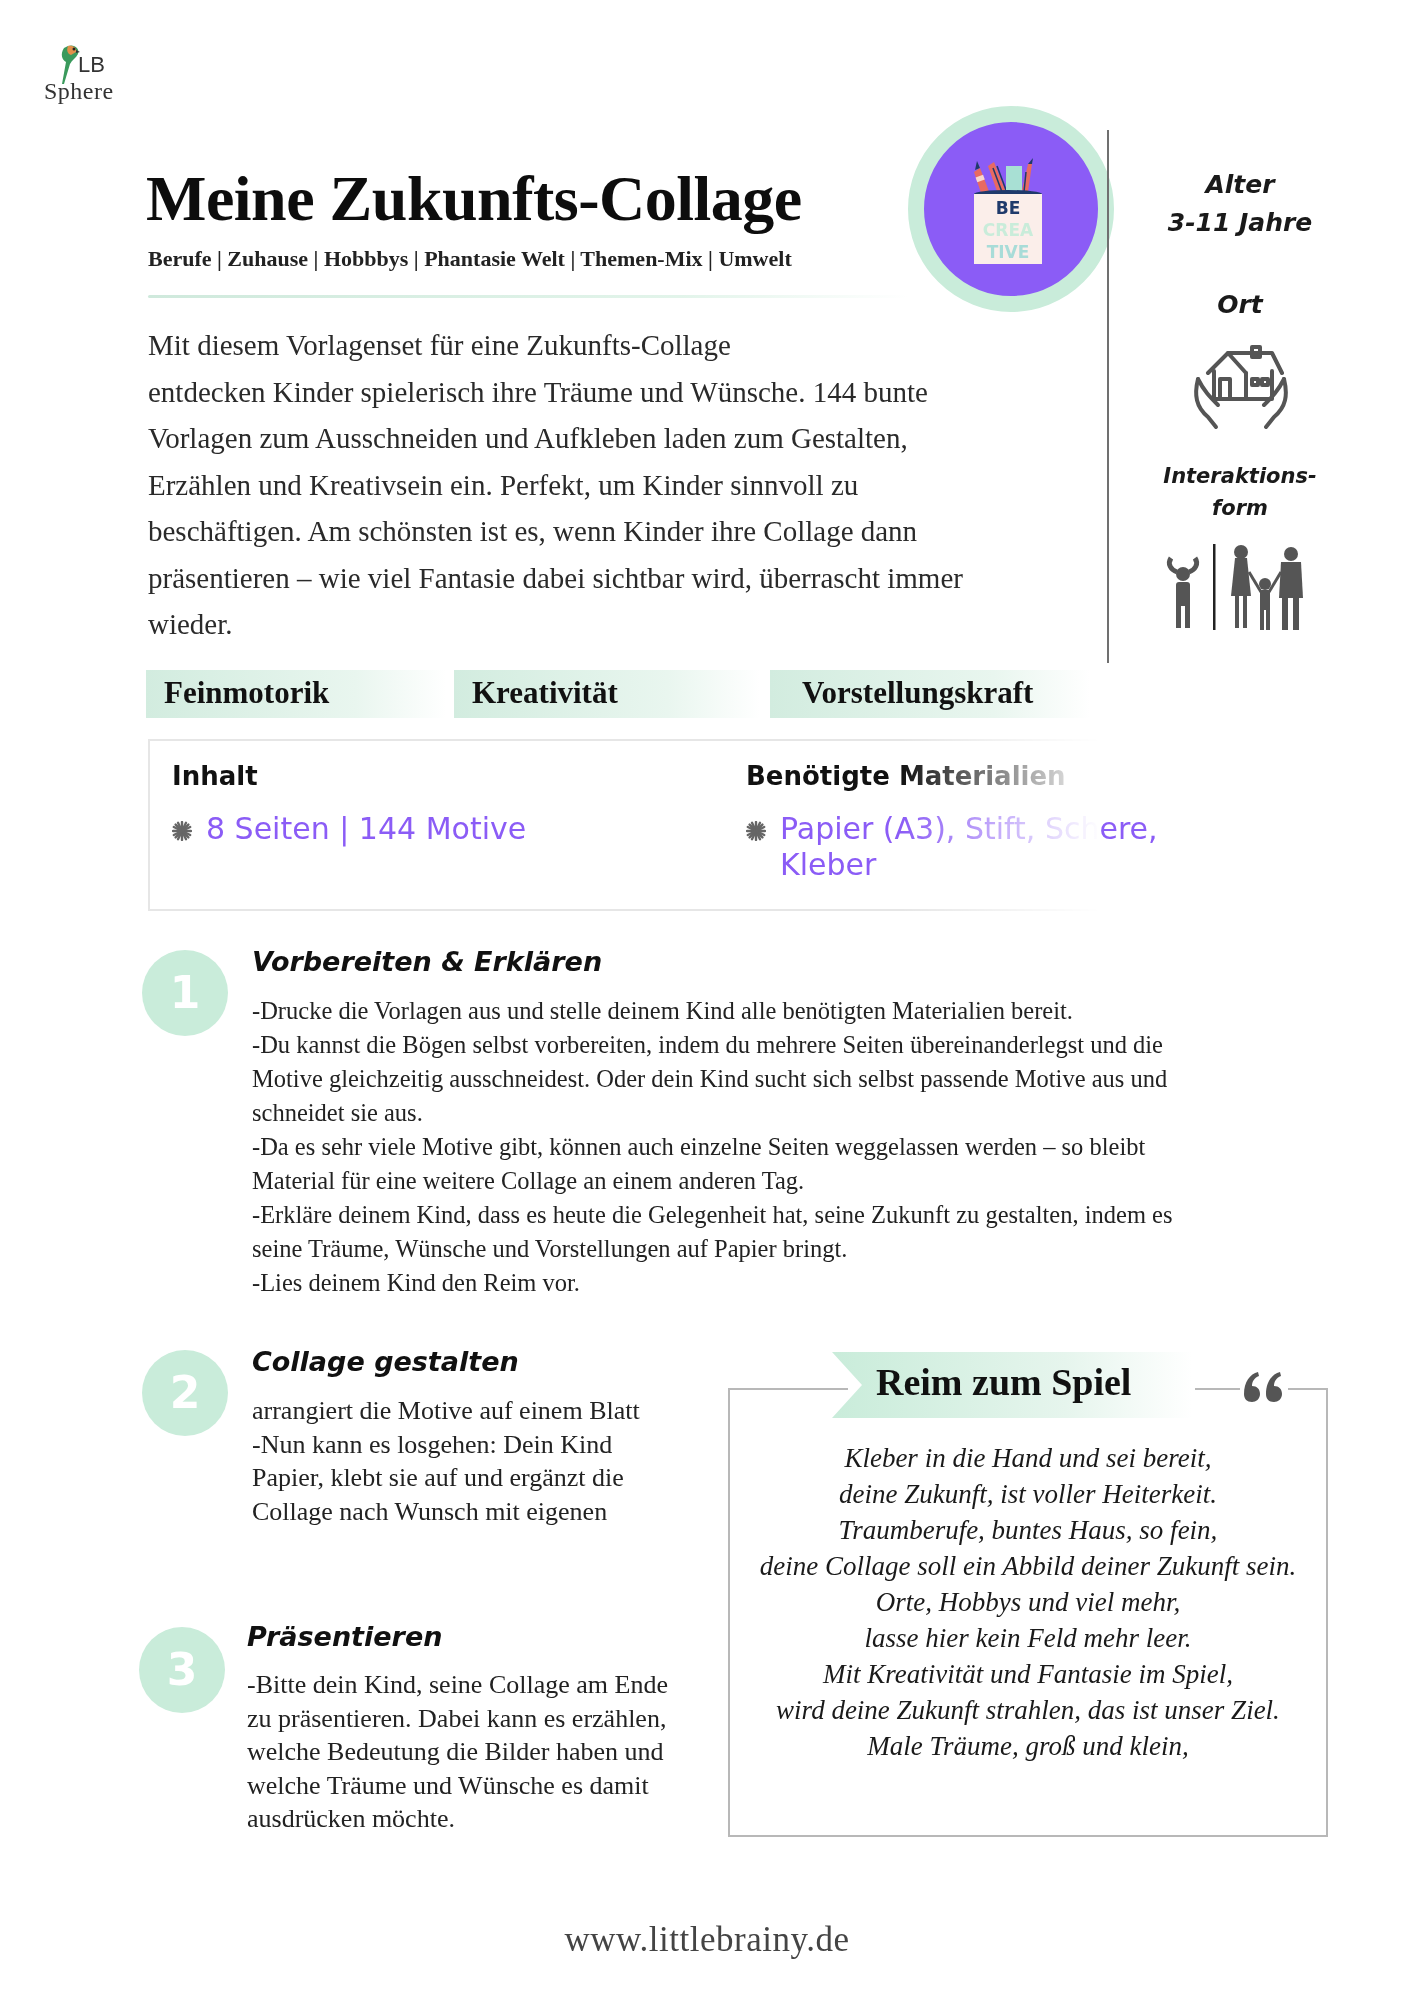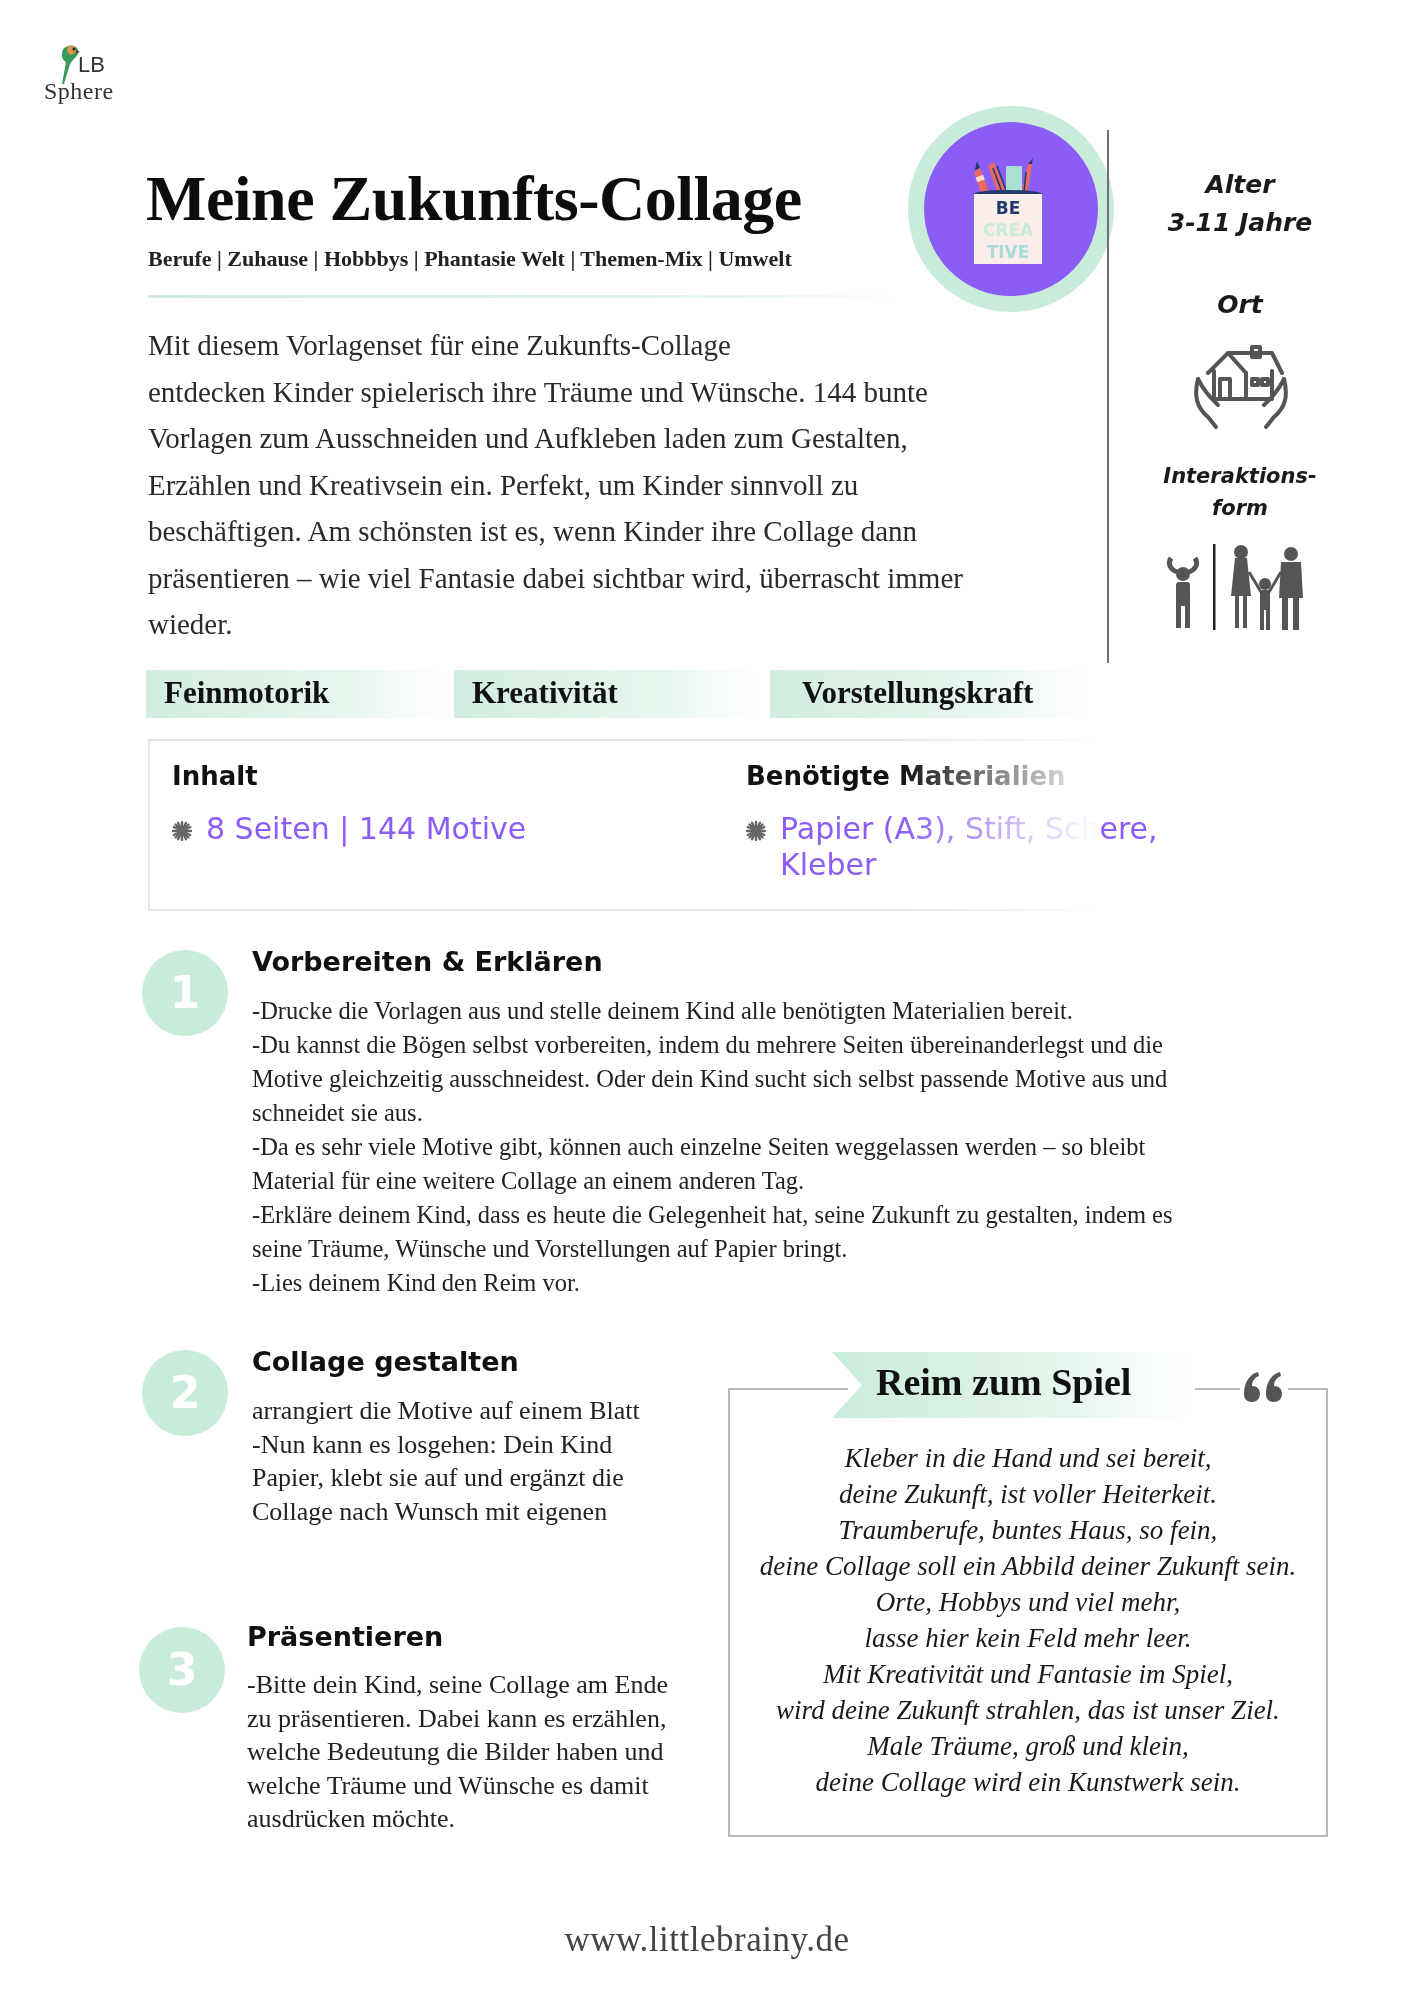--- a/index.html
+++ b/index.html
@@ -49,21 +49,21 @@
   .infobox::after { content: ""; position: absolute; right: 0; top: -2px; width: 200px; height: calc(100% + 4px); background: linear-gradient(to right, rgba(255,255,255,0), #fff); }
   .info-col { position: absolute; top: 20px; font-family: "DejaVu Sans", sans-serif; }
   .info-col h3 { font-size: 26px; font-weight: bold; color: #111; margin-bottom: 20px; }
   .info-col .item { display: flex; align-items: flex-start; font-size: 30px; line-height: 36px; color: #8b5cf6; }
   .info-col .item .star { width: 20px; margin-right: 14px; margin-top: 10px; flex-shrink: 0; }
   .info-left { left: 22px; width: 520px; }
   .info-right { left: 596px; width: 420px; }
 
   
   .step-circle { width: 86px; height: 86px; border-radius: 50%; background: #c9ecda; color: #fff; font-family: "DejaVu Sans", sans-serif; font-weight: bold; font-size: 44px; text-align: center; line-height: 86px; }
-  .step-head { font-family: "DejaVu Sans", sans-serif; font-weight: bold; font-size: 27px; color: #111; }
+  .step-head { font-family: "DejaVu Sans", sans-serif; font-style: italic; font-weight: bold; font-size: 27px; color: #111; }
   .step-body { font-family: "Liberation Serif", serif; font-size: 24px; line-height: 34px; color: #222; }
   .step-body p { white-space: nowrap; }
 
   .s1-circle { left: 142px; top: 950px; }
   .s1-head { left: 252px; top: 946px; }
   .s1-body { left: 252px; top: 994px; width: 1080px; font-size: 24.5px; }
 
   .s2-circle { left: 142px; top: 1350px; }
   .s2-head { left: 252px; top: 1346px; }
   .s2-body { left: 252px; top: 1394px; width: 440px; font-size: 26px; line-height: 33.5px; }
@@ -285,16 +285,15 @@
 <div class="abs rhyme-text">
   <p>Kleber in die Hand und sei bereit,</p>
   <p>deine Zukunft, ist voller Heiterkeit.</p>
   <p>Traumberufe, buntes Haus, so fein,</p>
   <p>deine Collage soll ein Abbild deiner Zukunft sein.</p>
   <p>Orte, Hobbys und viel mehr,</p>
   <p>lasse hier kein Feld mehr leer.</p>
   <p>Mit Kreativität und Fantasie im Spiel,</p>
   <p>wird deine Zukunft strahlen, das ist unser Ziel.</p>
   <p>Male Träume, groß und klein,</p>
-  <p>deine Collage wird ein Kunstwerk sein.</p>
 </div>
 
 <div class="abs footer">www.littlebrainy.de</div>
 
 </body></html>

